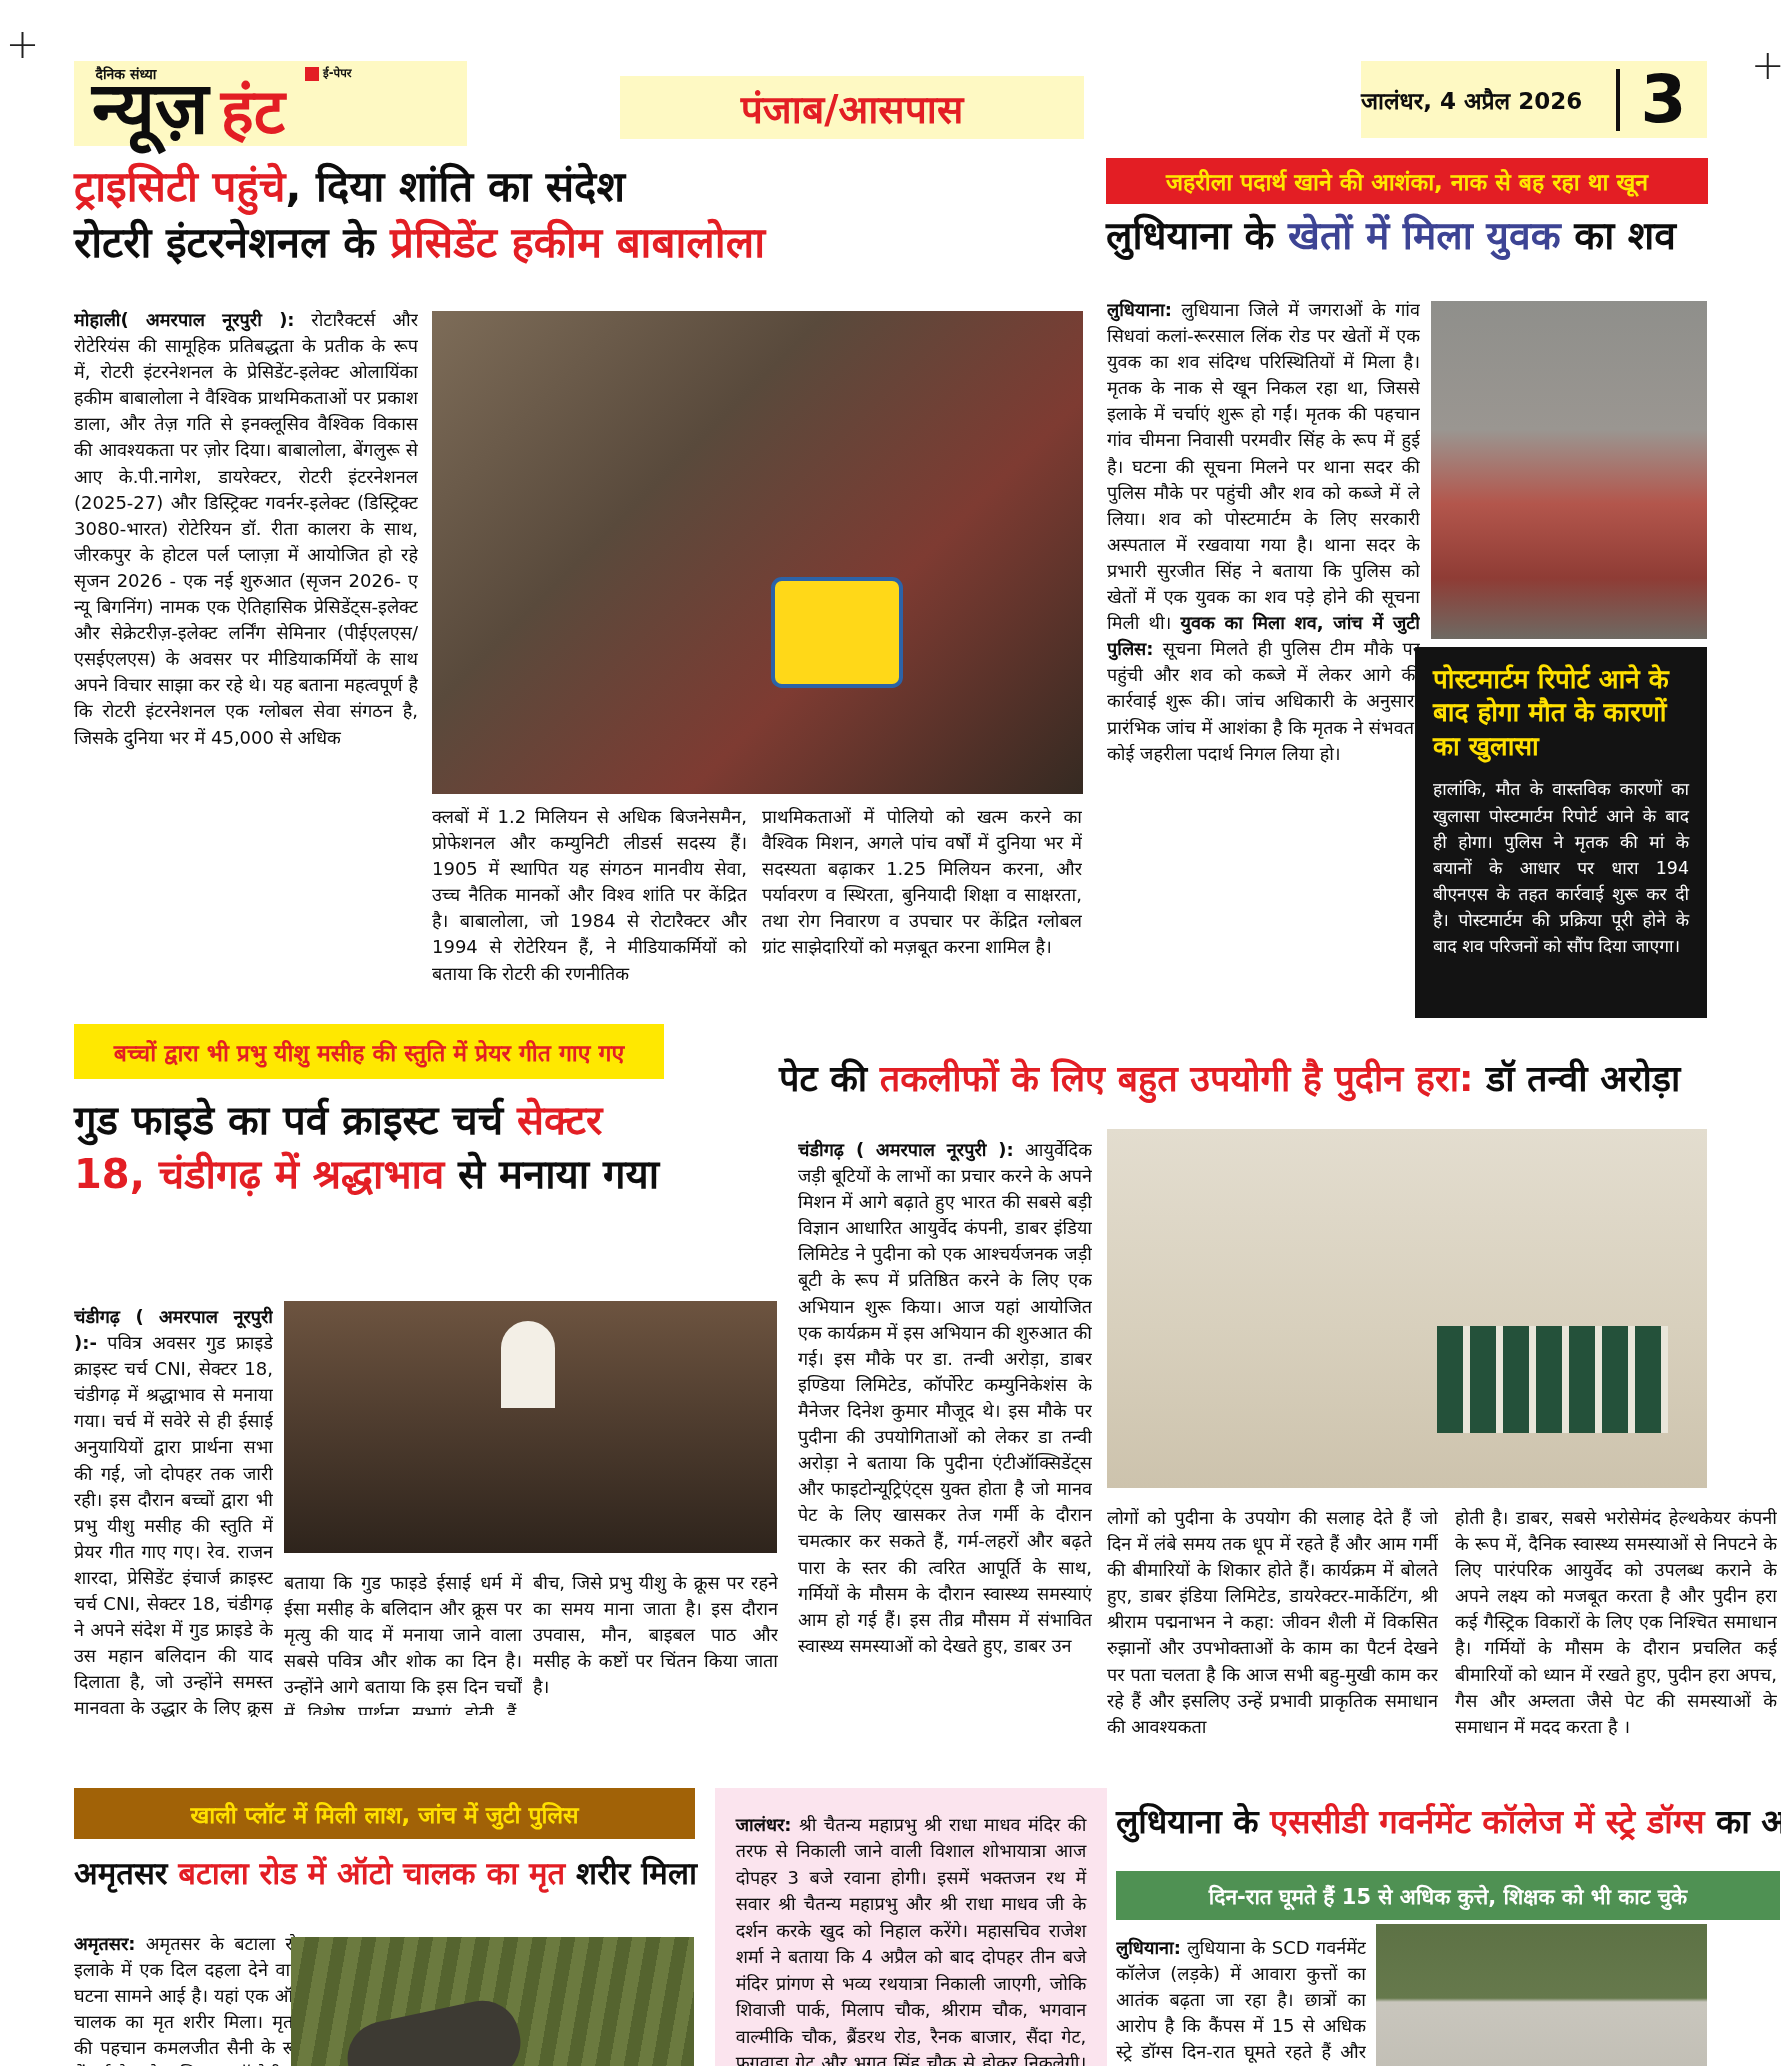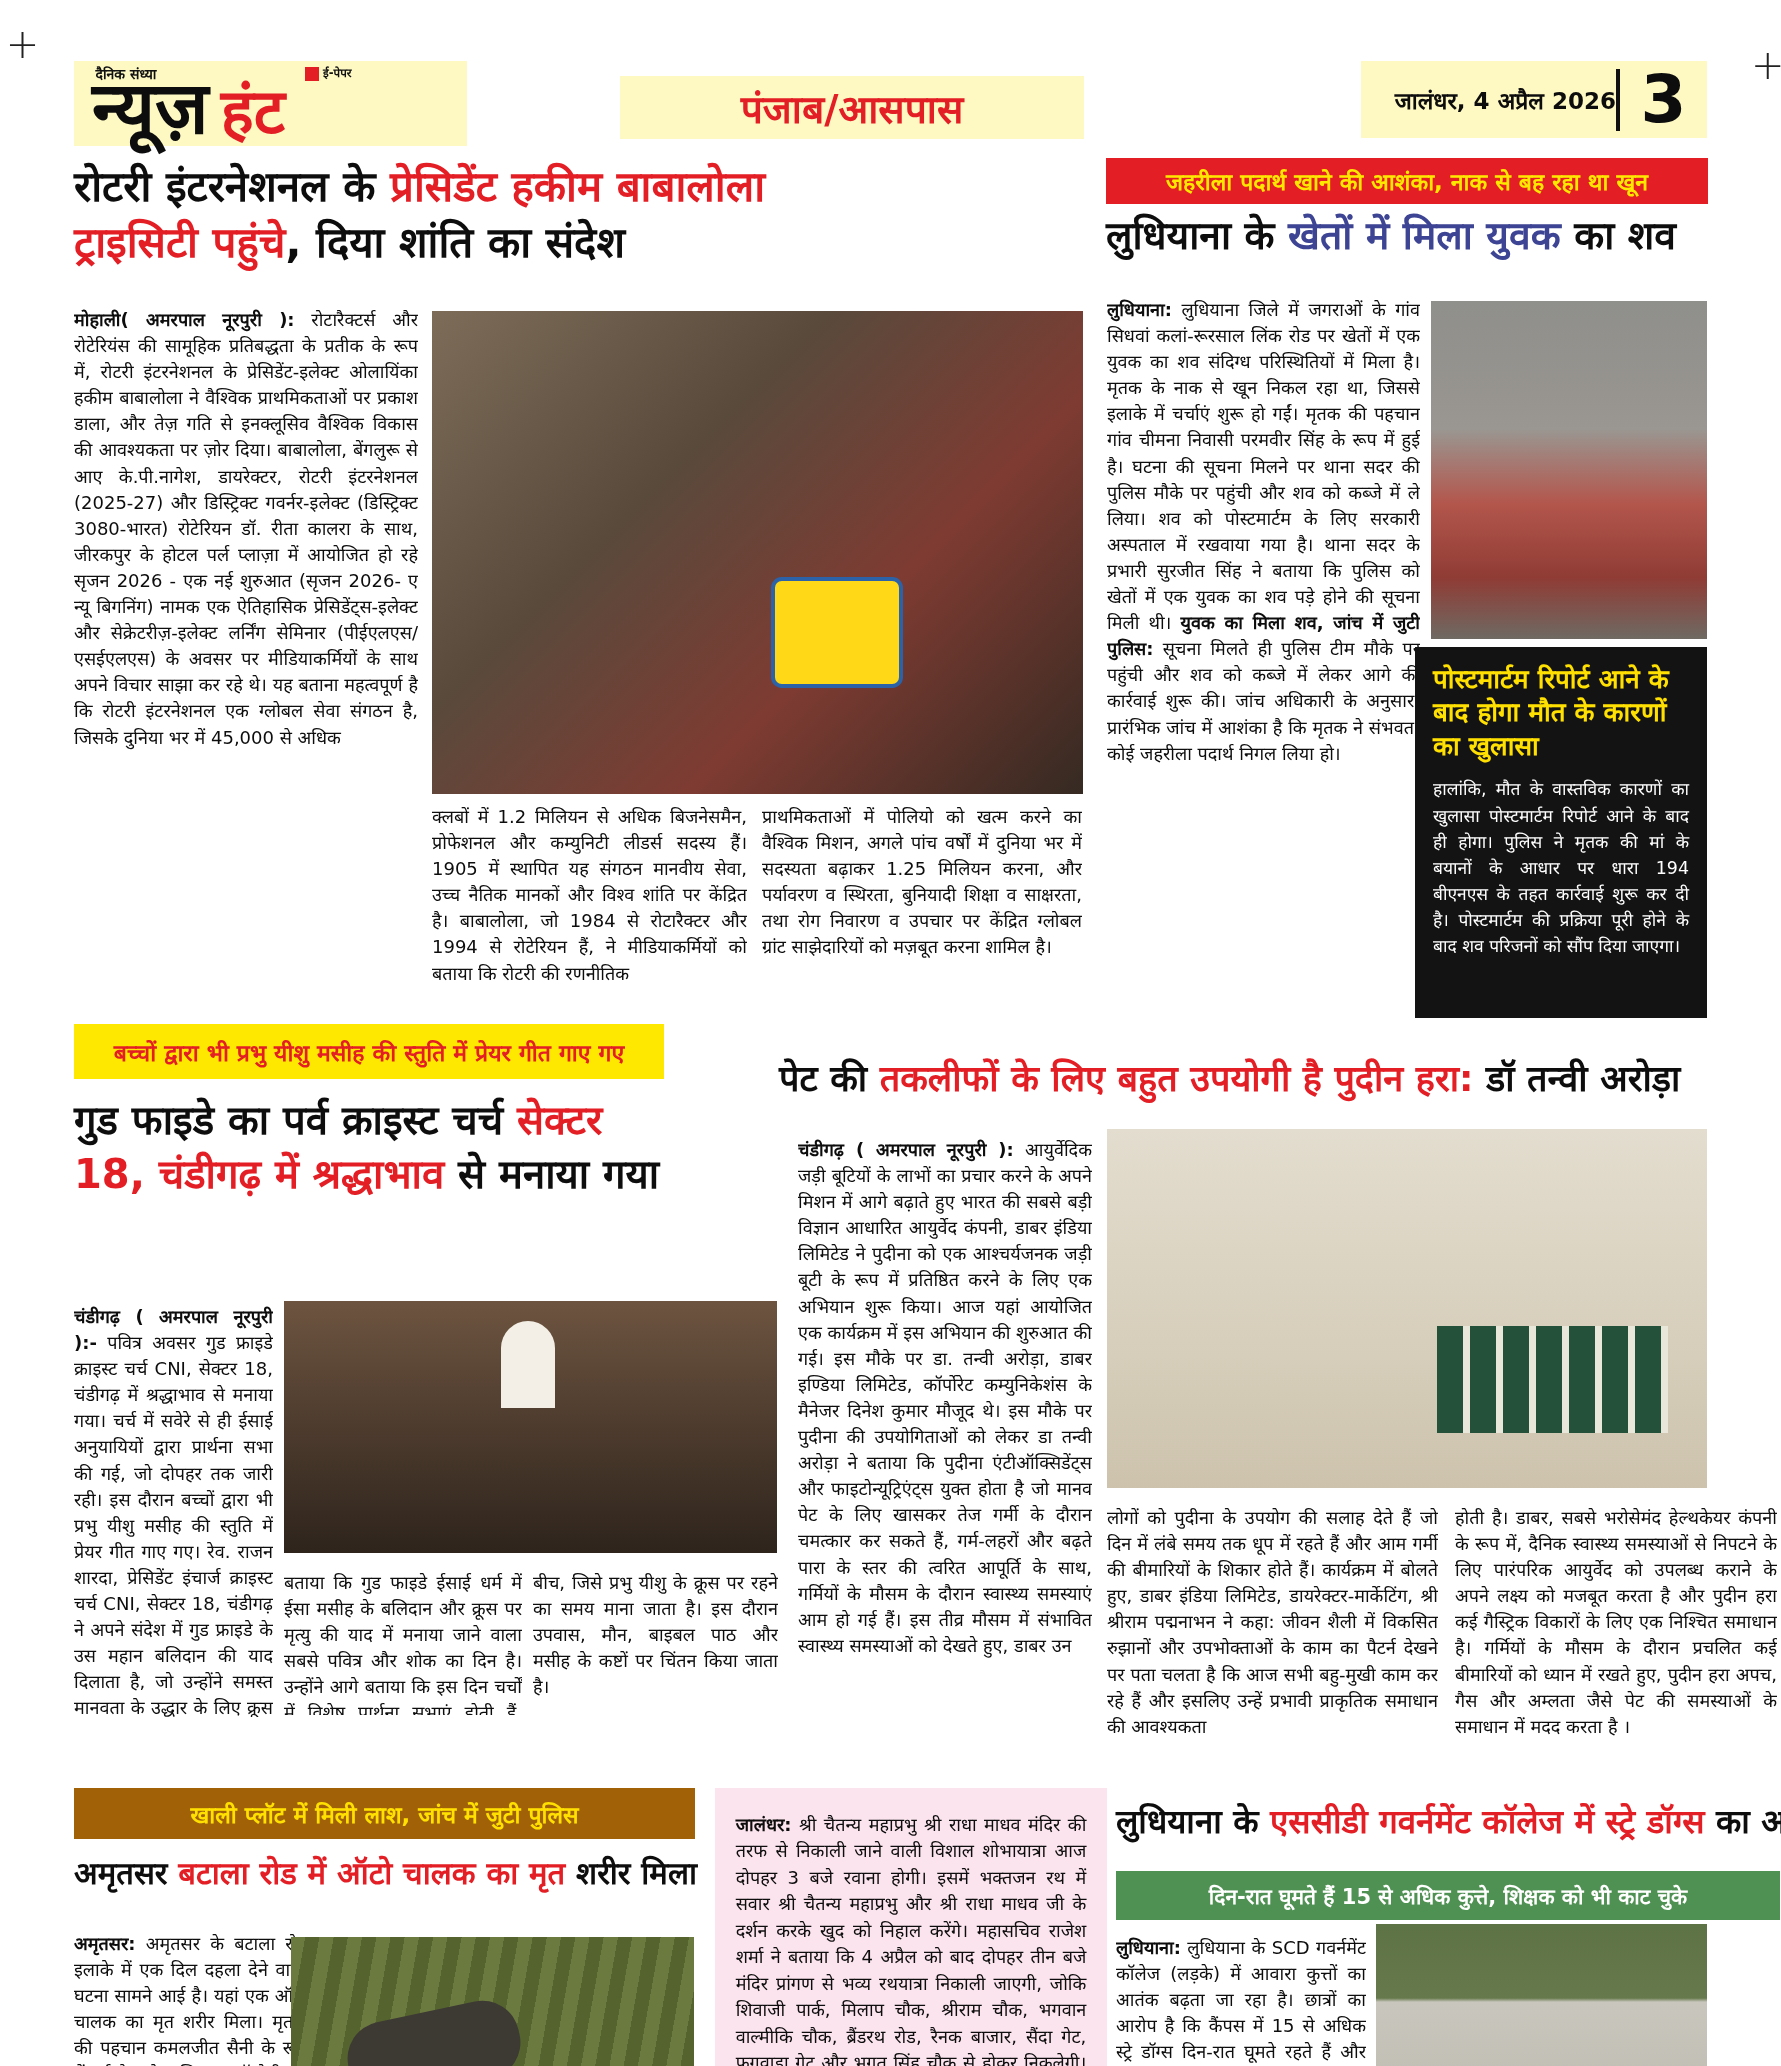--- a/index.html
+++ b/index.html
@@ -14,21 +14,21 @@
   .masthead{left:74px;top:61px;width:393px;height:85px}
   .tagline{position:absolute;left:21.5px;top:2.5px;font-size:14px;font-weight:700;color:#111}
   .logo-row{position:absolute;left:18px;bottom:2.5px;display:flex;align-items:baseline;gap:12.4px;line-height:1}
   .logo-black{font-size:72px;font-weight:800;color:#0d0d0d}
   .logo-red{font-size:62px;font-weight:800;color:#e31e24}
   .epaper{position:absolute;left:231px;top:4.1px;font-size:11.6px;font-weight:700;color:#111}
   .epaper::before{content:"";display:inline-block;width:14px;height:14px;background:#e31e24;margin-right:4.1px;vertical-align:middle}
   .section-banner{left:620px;top:76px;width:464px;height:63px;display:flex;align-items:center;justify-content:center;
                   font-size:39px;font-weight:800;color:#e31e24}
   .datebox{left:1361px;top:61px;width:346px;height:77px;display:flex;align-items:center}
-  .datebox .date{flex:1;text-align:right;font-size:23px;font-weight:700}
+  .datebox .date{flex:1;text-align:left;font-size:23px;font-weight:700}
   .datebox .vr{width:4.1px;height:62px;background:#111}
   .datebox .pagenum{width:87px;text-align:center;font-size:66px;font-weight:800;line-height:1}
   
   .hl{position:absolute;font-weight:800;color:#0d0d0d}
   .h1{left:74px;top:159px;width:1014px;font-size:42px;line-height:1.33}
   .h2{left:1106px;top:212px;width:602px;font-size:39px;line-height:1.25}
   .h3{left:74px;top:1093px;width:705px;font-size:40px;line-height:1.35}
   .h4{left:779px;top:1053px;width:1002px;font-size:36px;white-space:nowrap}
   .h5{left:74px;top:1851px;width:621px;font-size:31px;white-space:nowrap}
   .h7{left:1116px;top:1798px;width:664px;font-size:33px;white-space:nowrap}
@@ -86,22 +86,22 @@
 <div class="abs yellow section-banner">
   <span>पंजाब/आसपास</span>
 </div>
 <div class="abs yellow datebox">
   <span class="date">जालंधर, 4 अप्रैल 2026</span>
   <span class="vr"></span>
   <span class="pagenum">3</span>
 </div>
 
 <div class="hl h1">
+  <div><span class="red">ट्राइसिटी पहुंचे</span><span>, दिया शांति का संदेश</span></div>
   <div><span>रोटरी इंटरनेशनल के </span><span class="red">प्रेसिडेंट हकीम बाबालोला</span></div>
-  <div><span class="red">ट्राइसिटी पहुंचे</span><span>, दिया शांति का संदेश</span></div>
 </div>
 <div class="col" style="left:74px;top:307px;width:344px;height:711px">
   <span class="dl">मोहाली( अमरपाल नूरपुरी ):</span>
   <span>रोटारैक्टर्स और रोटेरियंस की सामूहिक प्रतिबद्धता के प्रतीक के रूप में, रोटरी इंटरनेशनल के प्रेसिडेंट-इलेक्ट ओलायिंका हकीम बाबालोला ने वैश्विक प्राथमिकताओं पर प्रकाश डाला, और तेज़ गति से इनक्लूसिव वैश्विक विकास की आवश्यकता पर ज़ोर दिया। बाबालोला, बेंगलुरू से आए के.पी.नागेश, डायरेक्टर, रोटरी इंटरनेशनल (2025-27) और डिस्ट्रिक्ट गवर्नर-इलेक्ट (डिस्ट्रिक्ट 3080-भारत) रोटेरियन डॉ. रीता कालरा के साथ, जीरकपुर के होटल पर्ल प्लाज़ा में आयोजित हो रहे सृजन 2026 - एक नई शुरुआत (सृजन 2026- ए न्यू बिगनिंग) नामक एक ऐतिहासिक प्रेसिडेंट्स-इलेक्ट और सेक्रेटरीज़-इलेक्ट लर्निंग सेमिनार (पीईएलएस/एसईएलएस) के अवसर पर मीडियाकर्मियों के साथ अपने विचार साझा कर रहे थे। यह बताना महत्वपूर्ण है कि रोटरी इंटरनेशनल एक ग्लोबल सेवा संगठन है, जिसके दुनिया भर में 45,000 से अधिक</span>
 </div>
 <div class="photo ph1">
   <div class="bag"></div>
 </div>
 <div class="col" style="left:432px;top:804px;width:315px;height:214px">
   <span>क्लबों में 1.2 मिलियन से अधिक बिजनेसमैन, प्रोफेशनल और कम्युनिटी लीडर्स सदस्य हैं। 1905 में स्थापित यह संगठन मानवीय सेवा, उच्च नैतिक मानकों और विश्व शांति पर केंद्रित है। बाबालोला, जो 1984 से रोटारैक्टर और 1994 से रोटेरियन हैं, ने मीडियाकर्मियों को बताया कि रोटरी की रणनीतिक</span>

